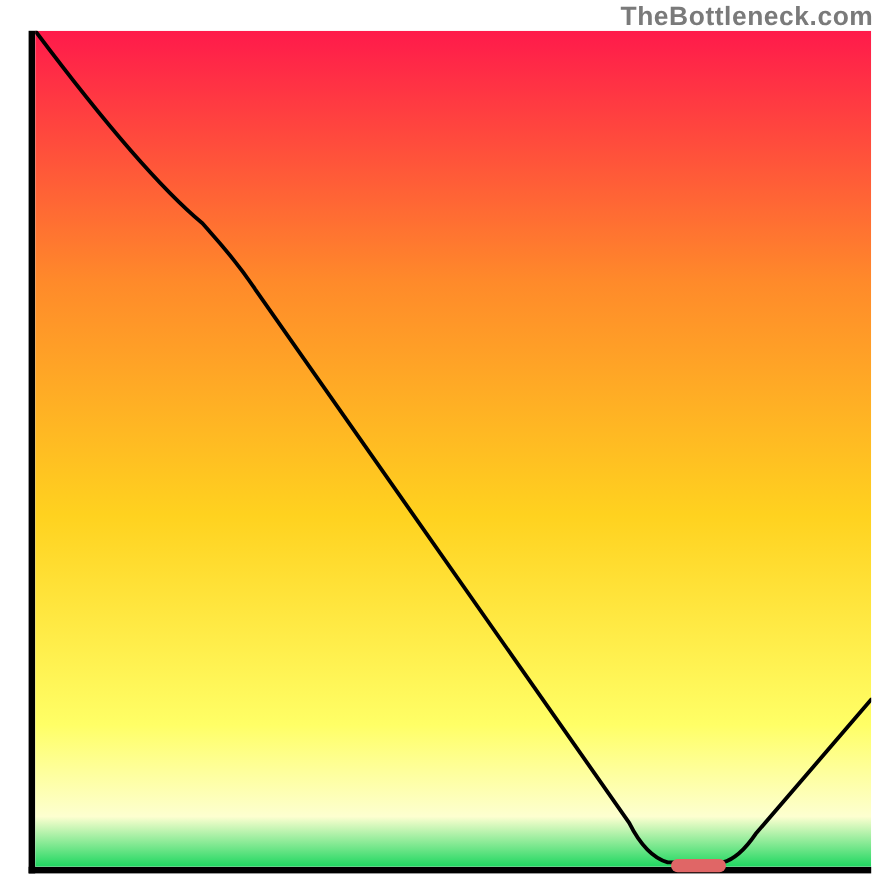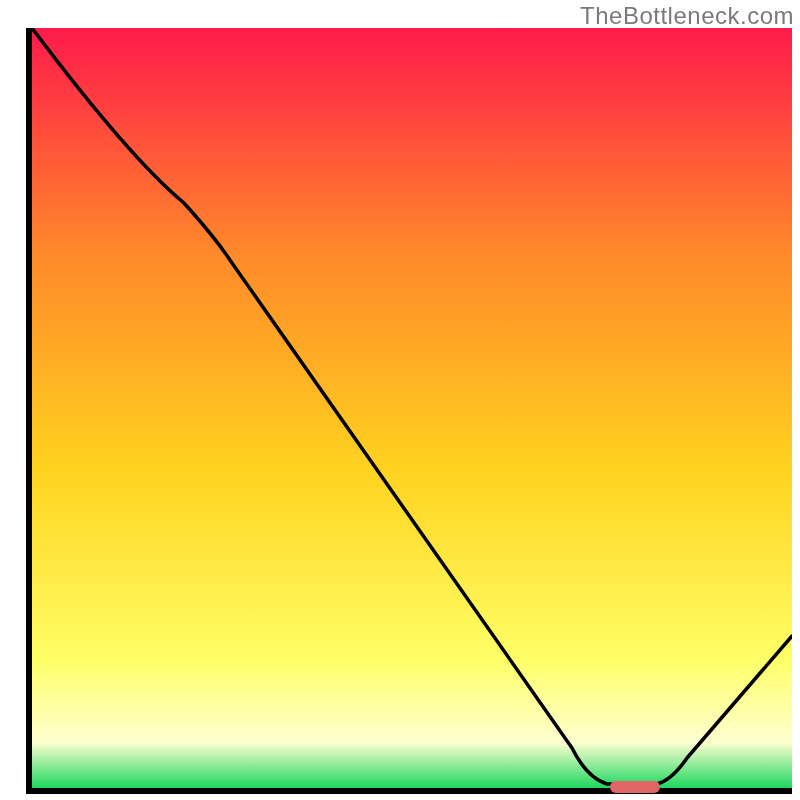--- a/index.html
+++ b/index.html
@@ -13,21 +13,21 @@
   .frame {
     position: relative;
     width: 800px;
     height: 800px;
   }
   .watermark {
     position: absolute;
     top: 2px;
     right: 6px;
     font-size: 24px;
-    font-weight: normal;
+    font-weight: bold;
     color: #7a7a7a;
     letter-spacing: 0.5px;
     user-select: none;
   }
   .plot-area {
     position: absolute;
     left: 26px;
     top: 28px;
     width: 760px;
     height: 760px;

